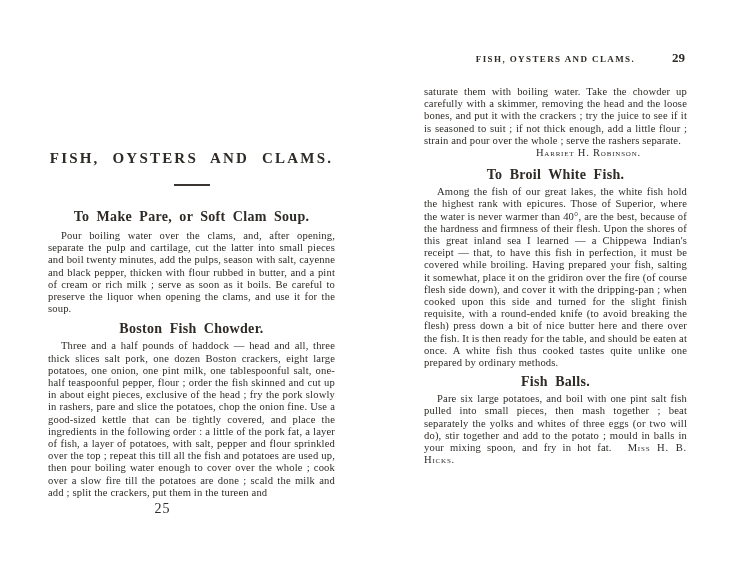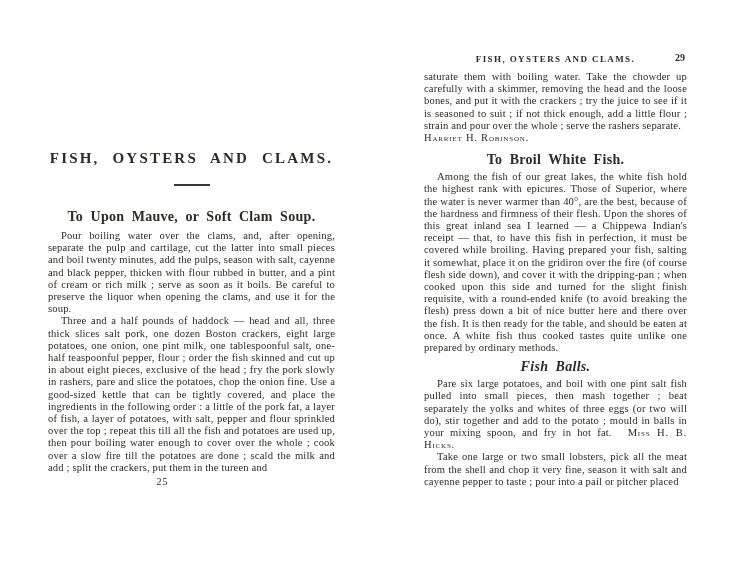--- a/index.html
+++ b/index.html
@@ -49,35 +49,36 @@
     font-weight: bold;
     text-align: center;
     word-spacing: 3.5px;
     letter-spacing: 0.3px;
     margin: 0;
     line-height: 13px;
   }
   #h2-clam    { margin: 24px 0 7px 0; }
   #h2-chowder { margin: 7px 0 5px 0; }
   #h2-broil     { margin: 9px 0 5px 0; }
-  #h2-fishballs { margin: 6px 0 5px 0; font-style: italic; }
+  #h2-fishballs { margin: 6px 0 5px 0; }
   #h2-lobster   { margin: 8px 0 5px 0; }
   .body {
     font-size: 10.6px;
     line-height: 12.2px;
     text-align: justify;
     letter-spacing: 0.15px;
     margin: 0;
   }
   .indent { text-indent: 13px; }
   .attribution {
     font-size: 10.5px;
     line-height: 12.2px;
     font-variant: small-caps;
     letter-spacing: 0.8px;
+    text-align: right;
     margin: 0;
   }
   .page-left .attribution  { padding-right: 28px; }
   .page-right .attribution { padding-right: 46px; }
   .inline-attr {
     font-variant: small-caps;
     letter-spacing: 0.8px;
     margin-left: 16px;
   }
   .running-head {
@@ -86,45 +87,46 @@
     font-size: 9px;
     font-weight: bold;
     letter-spacing: 1.4px;
     line-height: 11px;
     margin: 0;
   }
   .rh-page {
     position: absolute;
     right: 2px;
     top: -2px;
-    font-size: 10px;
+    font-size: 13px;
     letter-spacing: 0;
     margin-left: 12px;
   }
-  #p-continuation { margin-top: 6px; }
+  #p-continuation { margin-top: 21px; }
   .signature {
-    font-size: 10px;
+    font-size: 14px;
     letter-spacing: 1px;
     text-align: center;
     padding-right: 58px;
     margin-top: 2px;
   }
 </style>
 </head>
 <body>
 
 <div class="spread">
 
   <section class="page page-left">
     <h1 class="chapter-title">FISH, OYSTERS AND CLAMS.</h1>
     <div class="title-rule"></div>
 
-    <h2 class="recipe-title" id="h2-clam">To Upon Mauve, or Soft Clam Soup.</h2>
+    <h2 class="recipe-title" id="h2-clam">To Make Pare, or Soft Clam Soup.</h2>
     <p class="body indent">Pour boiling water over the clams, and, after opening, separate the pulp and cartilage, cut the latter into small pieces and boil twenty minutes, add the pulps, season with salt, cayenne and black pepper, thicken with flour rubbed in butter, and a pint of cream or rich milk&nbsp;; serve as soon as it boils. Be careful to preserve the liquor when opening the clams, and use it for the soup.</p>
 
+    <h2 class="recipe-title" id="h2-chowder">Boston Fish Chowder.</h2>
     <p class="body indent">Three and a half pounds of haddock — head and all, three thick slices salt pork, one dozen Boston crackers, eight large potatoes, one onion, one pint milk, one tablespoonful salt, one-half teaspoonful pepper, flour&nbsp;; order the fish skinned and cut up in about eight pieces, exclusive of the head&nbsp;; fry the pork slowly in rashers, pare and slice the potatoes, chop the onion fine. Use a good-sized kettle that can be tightly covered, and place the ingredients in the following order&nbsp;: a little of the pork fat, a layer of fish, a layer of potatoes, with salt, pepper and flour sprinkled over the top&nbsp;; repeat this till all the fish and potatoes are used up, then pour boiling water enough to cover over the whole&nbsp;; cook over a slow fire till the potatoes are done&nbsp;; scald the milk and add&nbsp;; split the crackers, put them in the tureen and</p>
 
     <div class="signature">25</div>
   </section>
 
   <section class="page page-right">
     <header class="running-head">
       <span class="rh-title">FISH, OYSTERS AND CLAMS.</span>
       <span class="rh-page">29</span>
     </header>
@@ -133,16 +135,15 @@
     <p class="attribution">Harriet H. Robinson.</p>
 
     <h2 class="recipe-title" id="h2-broil">To Broil White Fish.</h2>
     <p class="body indent">Among the fish of our great lakes, the white fish hold the highest rank with epicures. Those of Superior, where the water is never warmer than 40°, are the best, because of the hardness and firmness of their flesh. Upon the shores of this great inland sea I learned — a Chippewa Indian's receipt — that, to have this fish in perfection, it must be covered while broiling. Having prepared your fish, salting it somewhat, place it on the gridiron over the fire (of course flesh side down), and cover it with the dripping-pan&nbsp;; when cooked upon this side and turned for the slight finish requisite, with a round-ended knife (to avoid breaking the flesh) press down a bit of nice butter here and there over the fish. It is then ready for the table, and should be eaten at once. A white fish thus cooked tastes quite unlike one prepared by ordinary methods.</p>
 
     <h2 class="recipe-title" id="h2-fishballs">Fish Balls.</h2>
     <p class="body indent">
       <span>Pare six large potatoes, and boil with one pint salt fish pulled into small pieces, then mash together&nbsp;; beat separately the yolks and whites of three eggs (or two will do), stir together and add to the potato&nbsp;; mould in balls in your mixing spoon, and fry in hot fat.</span><span class="inline-attr">Miss H. B. Hicks.</span>
     </p>
 
-    <p class="body indent">Take one large or two small lobsters, pick all the meat from the shell and chop it very fine, season it with salt and cayenne pepper to taste&nbsp;; pour into a pail or pitcher placed</p>
   </section>
 
 </div>
 
 </body></html>

